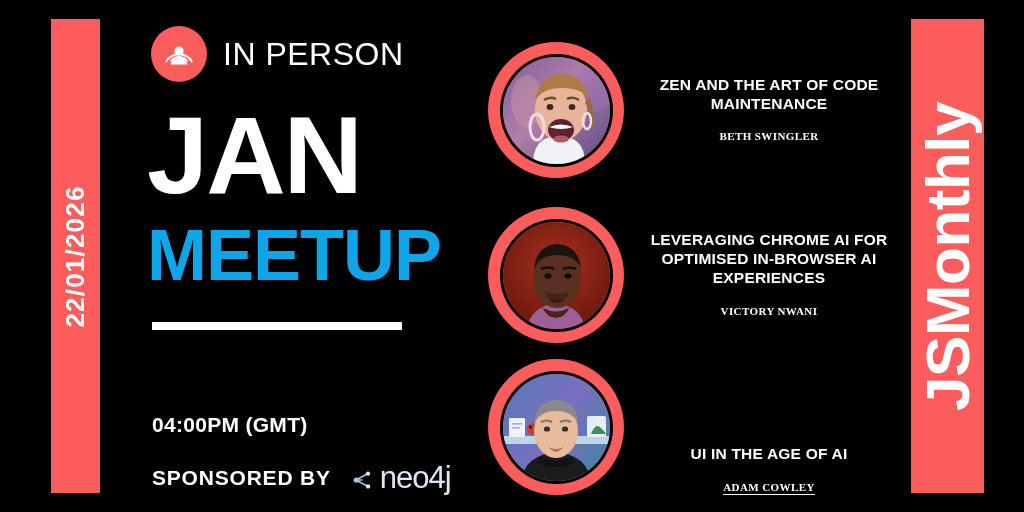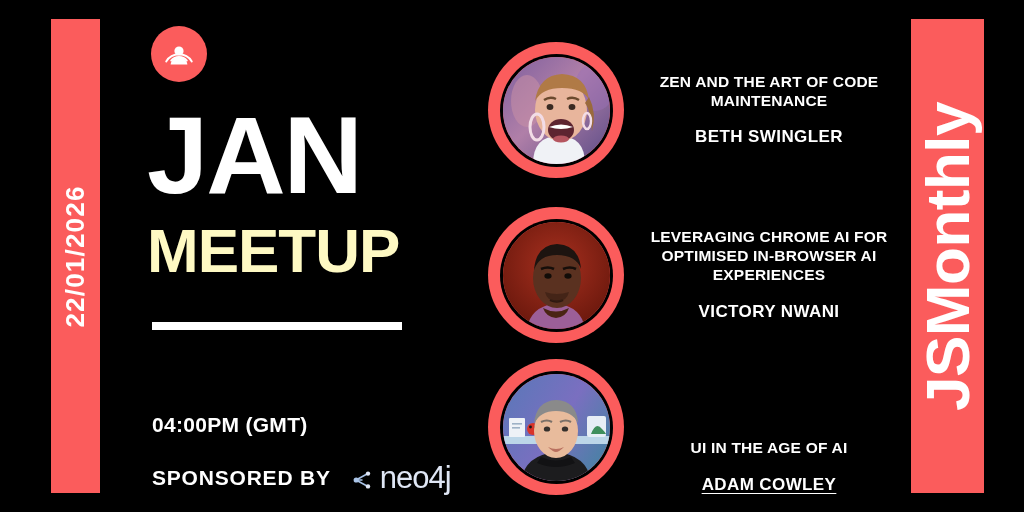--- a/index.html
+++ b/index.html
@@ -105,24 +105,24 @@
     font-size: 110px;
     line-height: 0.92;
     font-weight: 700;
     color: #ffffff;
     letter-spacing: -2px;
   }
   #meetup-word {
     position: absolute;
     left: -4px;
     top: 222px;
-    font-size: 62px;
+    font-size: 72px;
     line-height: 0.92;
     font-weight: 700;
-    color: #fef9c3;
+    color: #0ea5e9;
     letter-spacing: -1px;
   }
   #rule {
     position: absolute;
     left: 1px;
     top: 322px;
     width: 250px;
     height: 8px;
     background: #ffffff;
   }
@@ -211,25 +211,26 @@
   }
   .talk-title {
     font-size: 15.5px;
     font-weight: 700;
     line-height: 1.22;
     letter-spacing: 0.2px;
     color: #ffffff;
   }
   .speaker-name {
     margin-top: 17px;
-    font-size: 17px;
+    font-size: 11px;
     font-weight: 700;
     letter-spacing: 0.4px;
     color: #ffffff;
     display: inline-block;
+    font-family: Liberation Serif, serif;
   }
   .speaker-name.underlined { text-decoration: underline; text-underline-offset: 3px; }
 </style>
 </head>
 <body>
 
 <div id="poster">
 
   <div id="left-bar" class="side-bar"></div>
   <div id="date-vertical" class="vert-text">
@@ -247,20 +248,21 @@
       <div id="badge-icon">
         <svg width="40" height="40" viewBox="0 0 40 40" aria-hidden="true">
           <g fill="none" stroke="#ffffff" stroke-width="1.9" stroke-linecap="round">
             <path d="M7.2 27.5 A15 15 0 0 1 32.8 27.5"></path>
             <path d="M12.2 26.6 A10 10 0 0 1 27.8 26.6"></path>
           </g>
           <circle cx="20" cy="17" r="4.6" fill="#ffffff"></circle>
           <path d="M11.6 30.5 c0.7-5.1 4.2-7.6 8.4-7.6 s7.7 2.5 8.4 7.6 z" fill="#ffffff"></path>
         </svg>
       </div>
+      <div id="badge-label">IN PERSON</div>
     </div>
 
     <div id="month-word">JAN</div>
     <div id="meetup-word">MEETUP</div>
     <div id="rule"></div>
 
     <div id="time-text">04:00PM (GMT)</div>
 
     <div id="sponsor-row">
       <div id="sponsor-label">SPONSORED BY</div>

